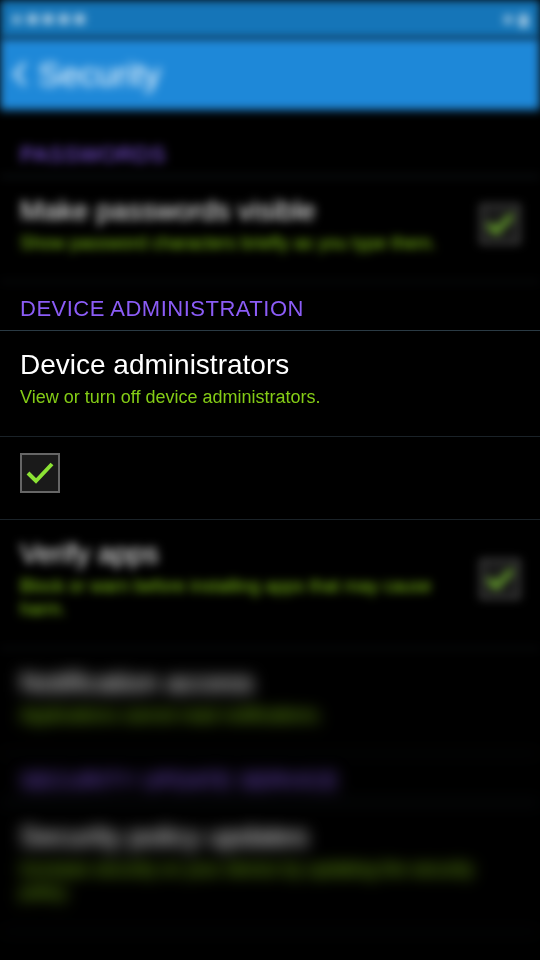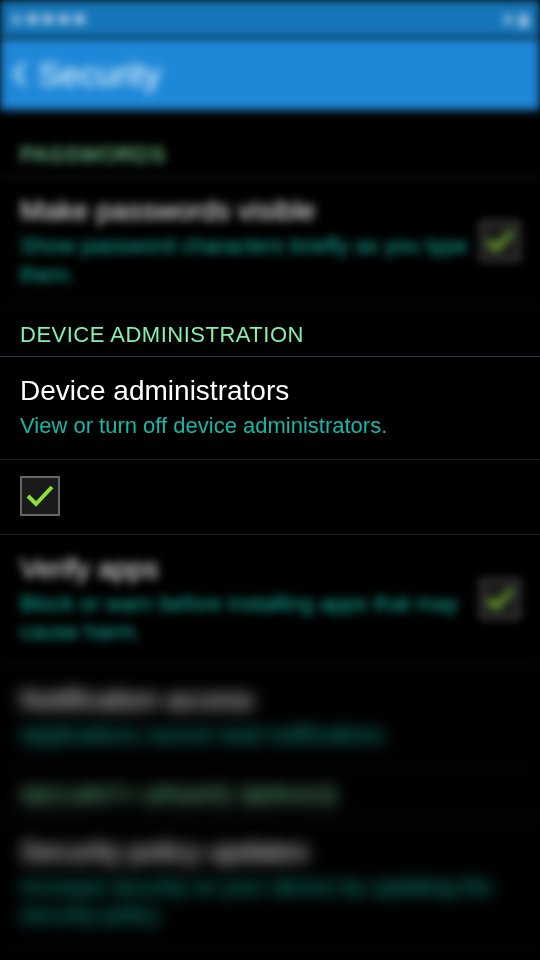--- a/index.html
+++ b/index.html
@@ -37,43 +37,43 @@
       margin-right: 10px;
     }
     .header-title {
       color: #fff;
       font-size: 34px;
       font-weight: 400;
     }
     .spacer { height: 18px; background: #000; }
     .section-header {
       padding: 14px 20px 8px 20px;
-      color: #86efac;
+      color: #8b5cf6;
       font-size: 22px;
       font-weight: 400;
       letter-spacing: 0.5px;
       border-bottom: 1px solid #2a3a44;
     }
     .row {
       display: flex;
       align-items: center;
-      padding: 16px 20px 18px 20px;
+      padding: 16px 20px 26px 20px;
       border-bottom: 1px solid #1a2228;
       position: relative;
     }
     .row-text { flex: 1; padding-right: 12px; }
     .row-title {
       color: #fff;
       font-size: 28px;
       font-weight: 400;
       line-height: 1.25;
     }
     .row-subtitle {
-      color: #14b8a6;
-      font-size: 22px;
+      color: #84cc16;
+      font-size: 18px;
       line-height: 1.3;
       margin-top: 4px;
     }
     .checkbox {
       width: 40px;
       height: 40px;
       border: 2px solid #666;
       background: #1a1a1a;
       display: flex;
       align-items: center;

